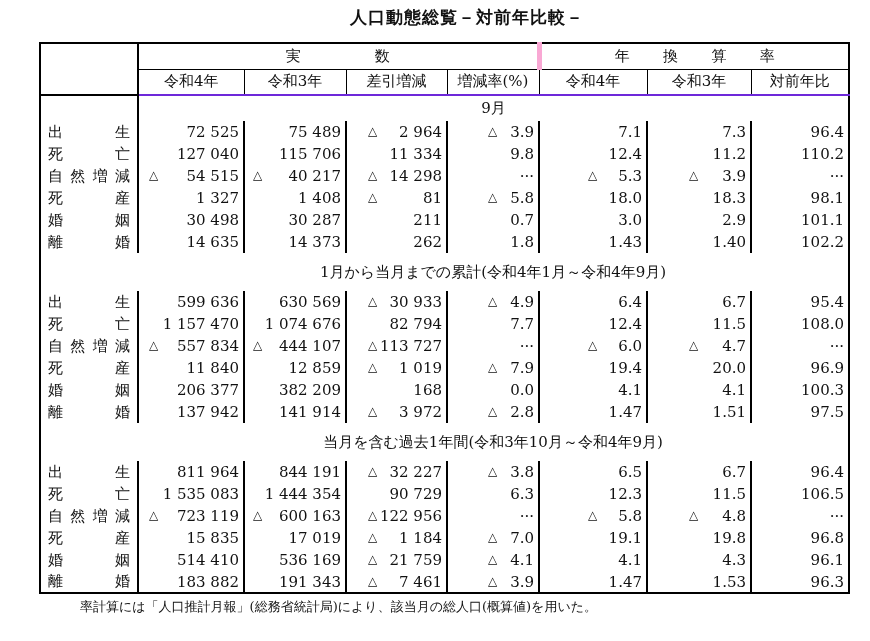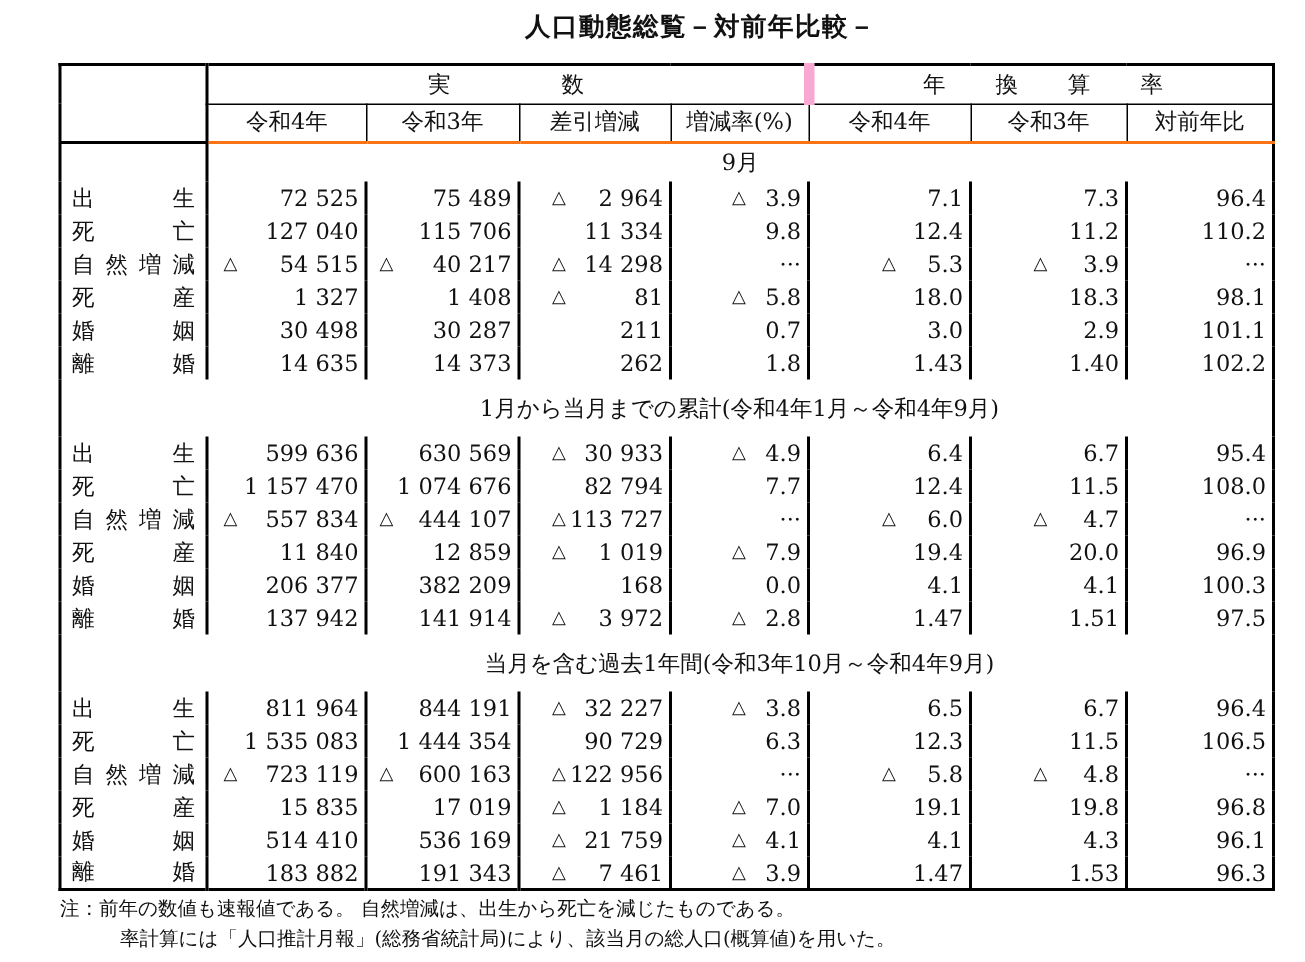--- a/index.html
+++ b/index.html
@@ -16,26 +16,26 @@
   table{
     border-collapse:collapse;table-layout:fixed;width:811px;
     border:2px solid #000;
   }
   th,td{margin:0;padding:0;font-weight:normal;vertical-align:middle;}
   
   tr.h1{height:26px;}
   tr.h2{height:26px;}
   th.corner{border-right:2px solid #000;border-bottom:2px solid #000;}
   th.group{border-bottom:1px solid #000;font-size:15px;text-align:center;}
-  th.group.g1{border-right:7px solid #f9a8d4;}
+  th.group.g1{border-right:5px solid #f9a8d4;}
   .group-label{margin:0 auto;text-align:justify;text-align-last:justify;}
   .g1 .group-label{width:104px;}
   .g2 .group-label{width:160px;}
   th.colhead{
-    border-right:1px solid #000;border-bottom:2px solid #f97316;
+    border-right:1px solid #000;border-bottom:2px solid #6d28d9;
     font-size:15px;
   }
   th.colhead:last-child{border-right:none;font-family:Liberation Mono, monospace;}
   
   tr.section-row{height:38px;}
   tr.section-row.first{height:26px;}
   td.section-title{text-align:center;font-size:15px;}
   
   tr.data{height:22px;}
   th.rowlabel{font-size:15px;padding:0 7px;}
@@ -324,15 +324,14 @@
           <td class="num c4"><span class="tri">△</span><span class="val">3.9</span></td>
           <td class="num c5"><span class="val">1.47</span></td>
           <td class="num c6"><span class="val">1.53</span></td>
           <td class="num c7"><span class="val">96.3</span></td>
         </tr>
       </tbody>
   </table>
 </div>
 
 <div class="notes">
-  <div class="line1">注：前年の数値も速報値である。 自然増減は、出生から死亡を減じたものである。</div>
   <div class="line2">率計算には「人口推計月報」(総務省統計局)により、該当月の総人口(概算値)を用いた。</div>
 </div>
 
 </body></html>

